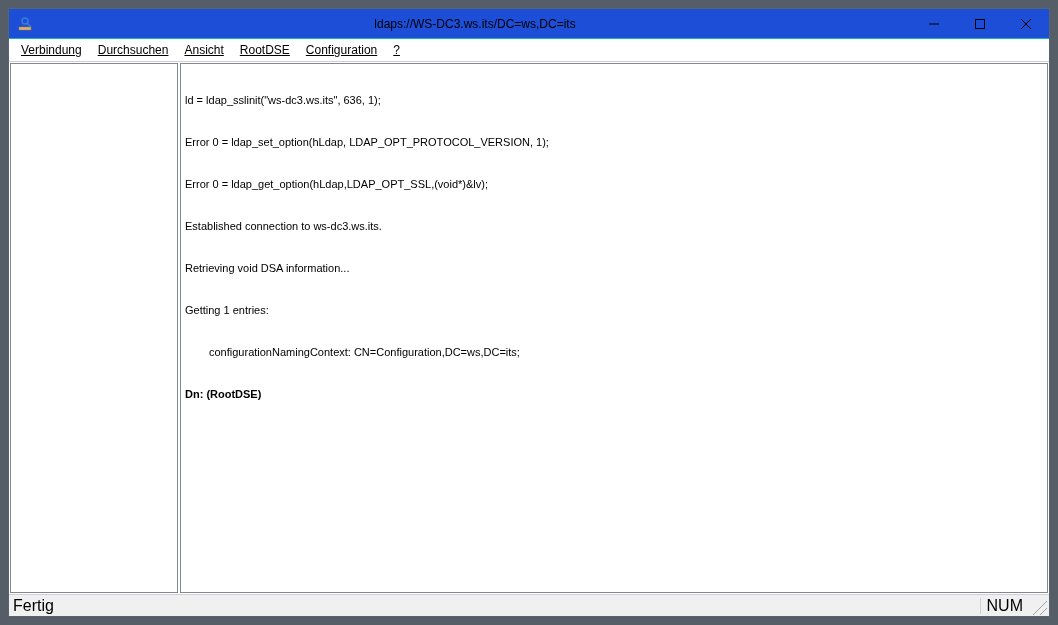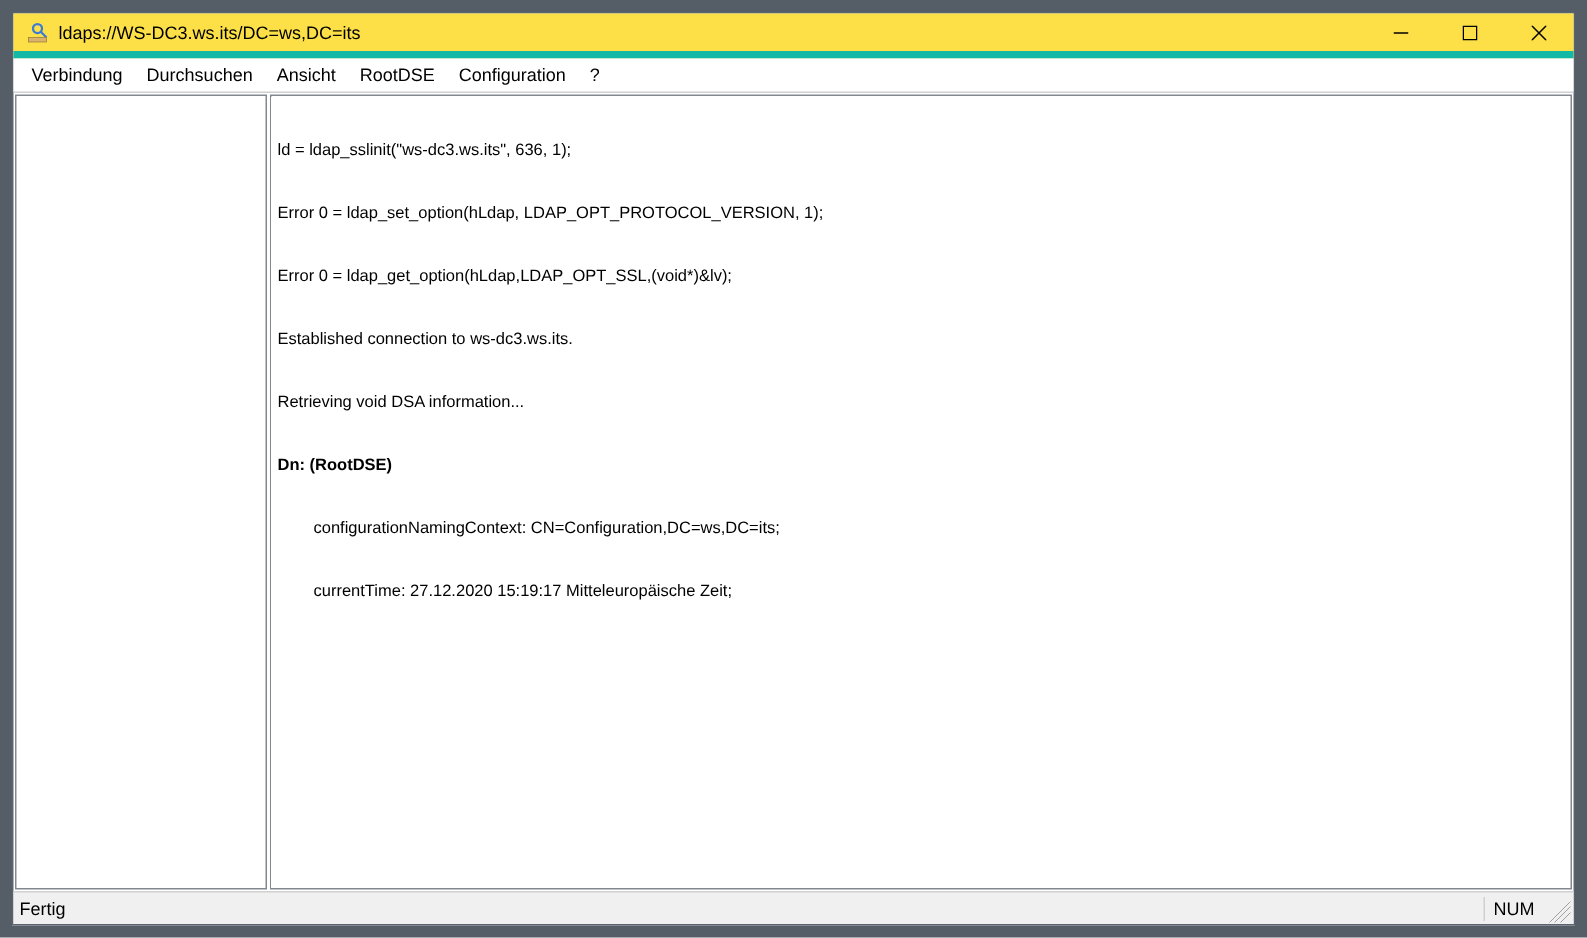--- a/index.html
+++ b/index.html
@@ -17,22 +17,23 @@
       width: 100%;
       height: 100%;
       display: flex;
       flex-direction: column;
       border: 1px solid #5a6470;
     }
     .titlebar {
       height: 30px;
       display: flex;
       align-items: center;
-      background: #fde047;
-      border-bottom: 5px solid #14b8a6;
+      background: #1d4ed8;
+      border-bottom: 1px solid #14b8a6;
+      text-align: center;
     }
     .titlebar-icon {
       width: 16px; height: 16px;
       margin: 0 6px 0 8px;
       display: flex; align-items: center; justify-content: center;
     }
     .titlebar-title {
       flex: 1;
       font-size: 12px;
       color: #000;
@@ -50,20 +51,21 @@
       display: flex;
       align-items: center;
       padding: 0 4px;
       background: #fff;
       font-size: 12px;
       gap: 0;
     }
     .menu-item {
       padding: 2px 8px;
       cursor: default;
+      text-decoration: underline;
     }
     .client {
       flex: 1;
       display: flex;
       border-top: 1px solid #d0d0d0;
       overflow: hidden;
     }
     .left-pane {
       width: 168px;
       border: 1px solid #828790;
@@ -86,21 +88,21 @@
     }
     .right-pane .line { display: block; }
     .right-pane .bold { font-weight: bold; }
     .right-pane .i1 { padding-left: 24px; text-indent: -0px; }
     .statusbar {
       height: 22px;
       display: flex;
       align-items: center;
       background: #f0f0f0;
       border-top: 1px solid #d0d0d0;
-      font-size: 12px;
+      font-size: 16px;
     }
     .status-left { flex: 1; padding-left: 4px; }
     .status-right { padding-right: 6px; }
     .status-grip {
       width: 18px; height: 18px;
       margin-right: 2px;
       background:
         linear-gradient(135deg, transparent 60%, #a0a0a0 60%, #a0a0a0 62%, transparent 62%,
                                  transparent 70%, #a0a0a0 70%, #a0a0a0 72%, transparent 72%,
                                  transparent 80%, #a0a0a0 80%, #a0a0a0 82%, transparent 82%);
@@ -158,23 +160,23 @@
   </div>
 
   <div class="client">
     <div class="left-pane"></div>
     <div class="right-pane">
       <span class="line">ld = ldap_sslinit("ws-dc3.ws.its", 636, 1);</span>
       <span class="line">Error 0 = ldap_set_option(hLdap, LDAP_OPT_PROTOCOL_VERSION, 1);</span>
       <span class="line">Error 0 = ldap_get_option(hLdap,LDAP_OPT_SSL,(void*)&amp;lv);</span>
       <span class="line">Established connection to ws-dc3.ws.its.</span>
       <span class="line">Retrieving void DSA information...</span>
+      <span class="line">Getting 1 entries:</span>
+      <span class="line i1">configurationNamingContext: CN=Configuration,DC=ws,DC=its;</span>
       <span class="line bold">Dn: (RootDSE)</span>
-      <span class="line i1">configurationNamingContext: CN=Configuration,DC=ws,DC=its;</span>
-      <span class="line i1">currentTime: 27.12.2020 15:19:17 Mitteleuropäische Zeit;</span>
       
       
       
       
       
       
       
       
       
       

